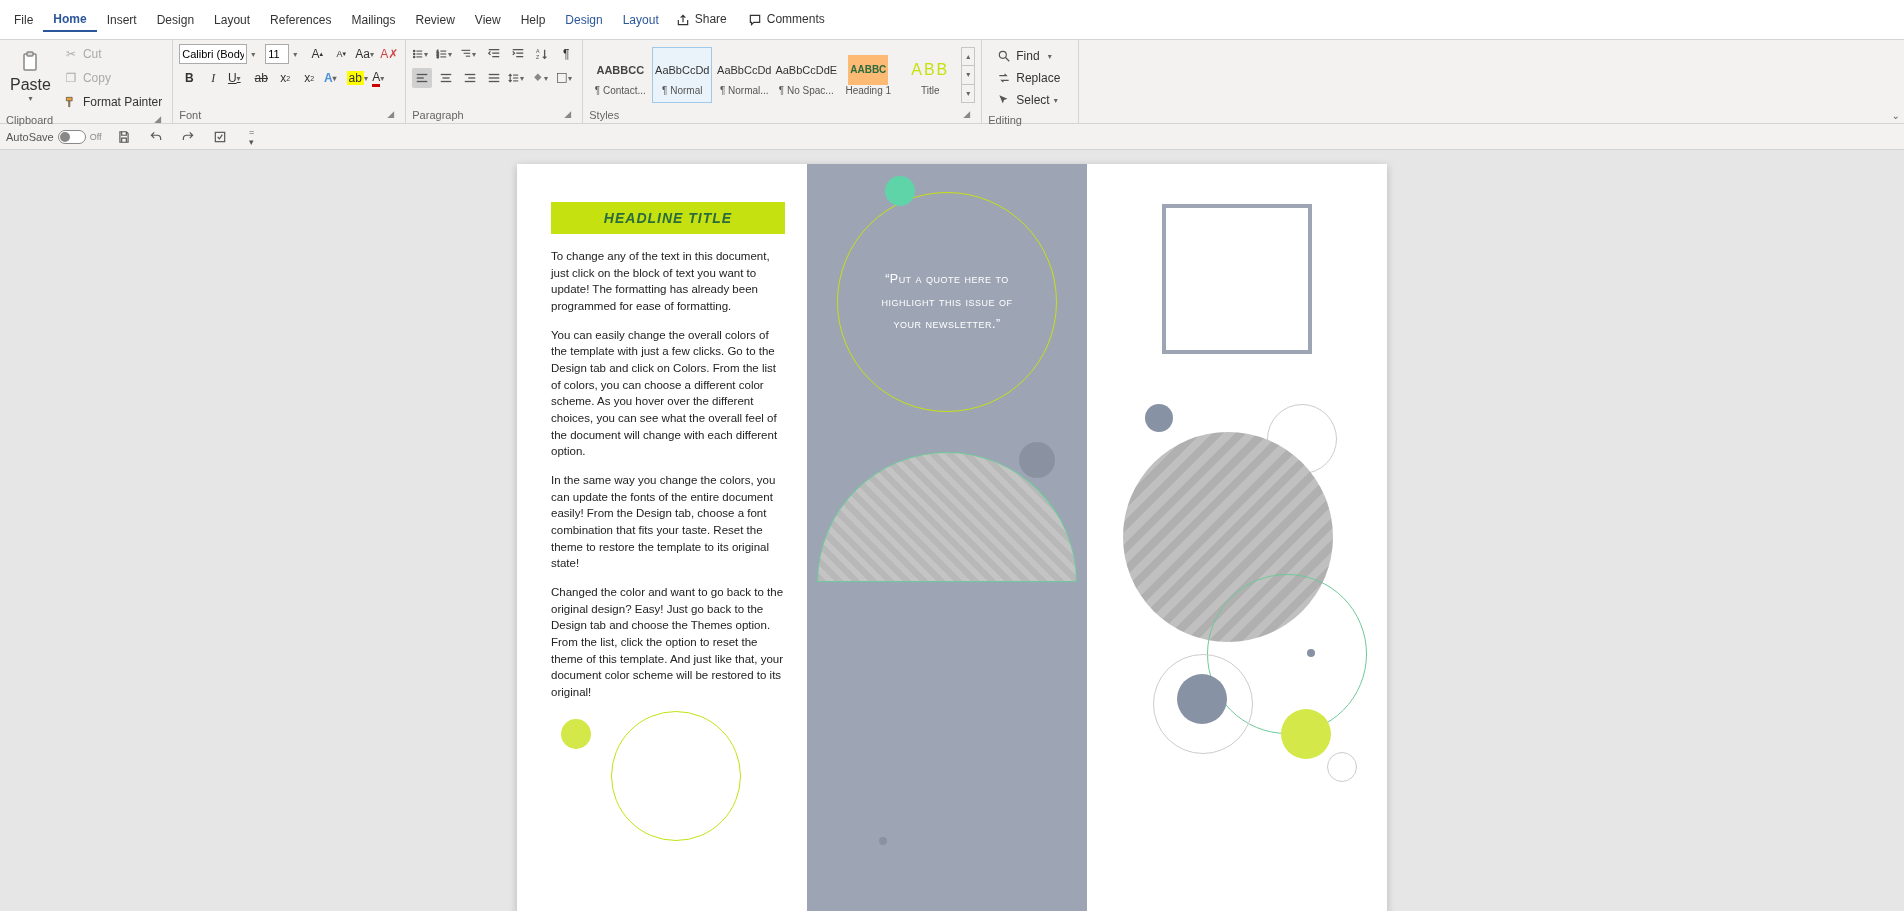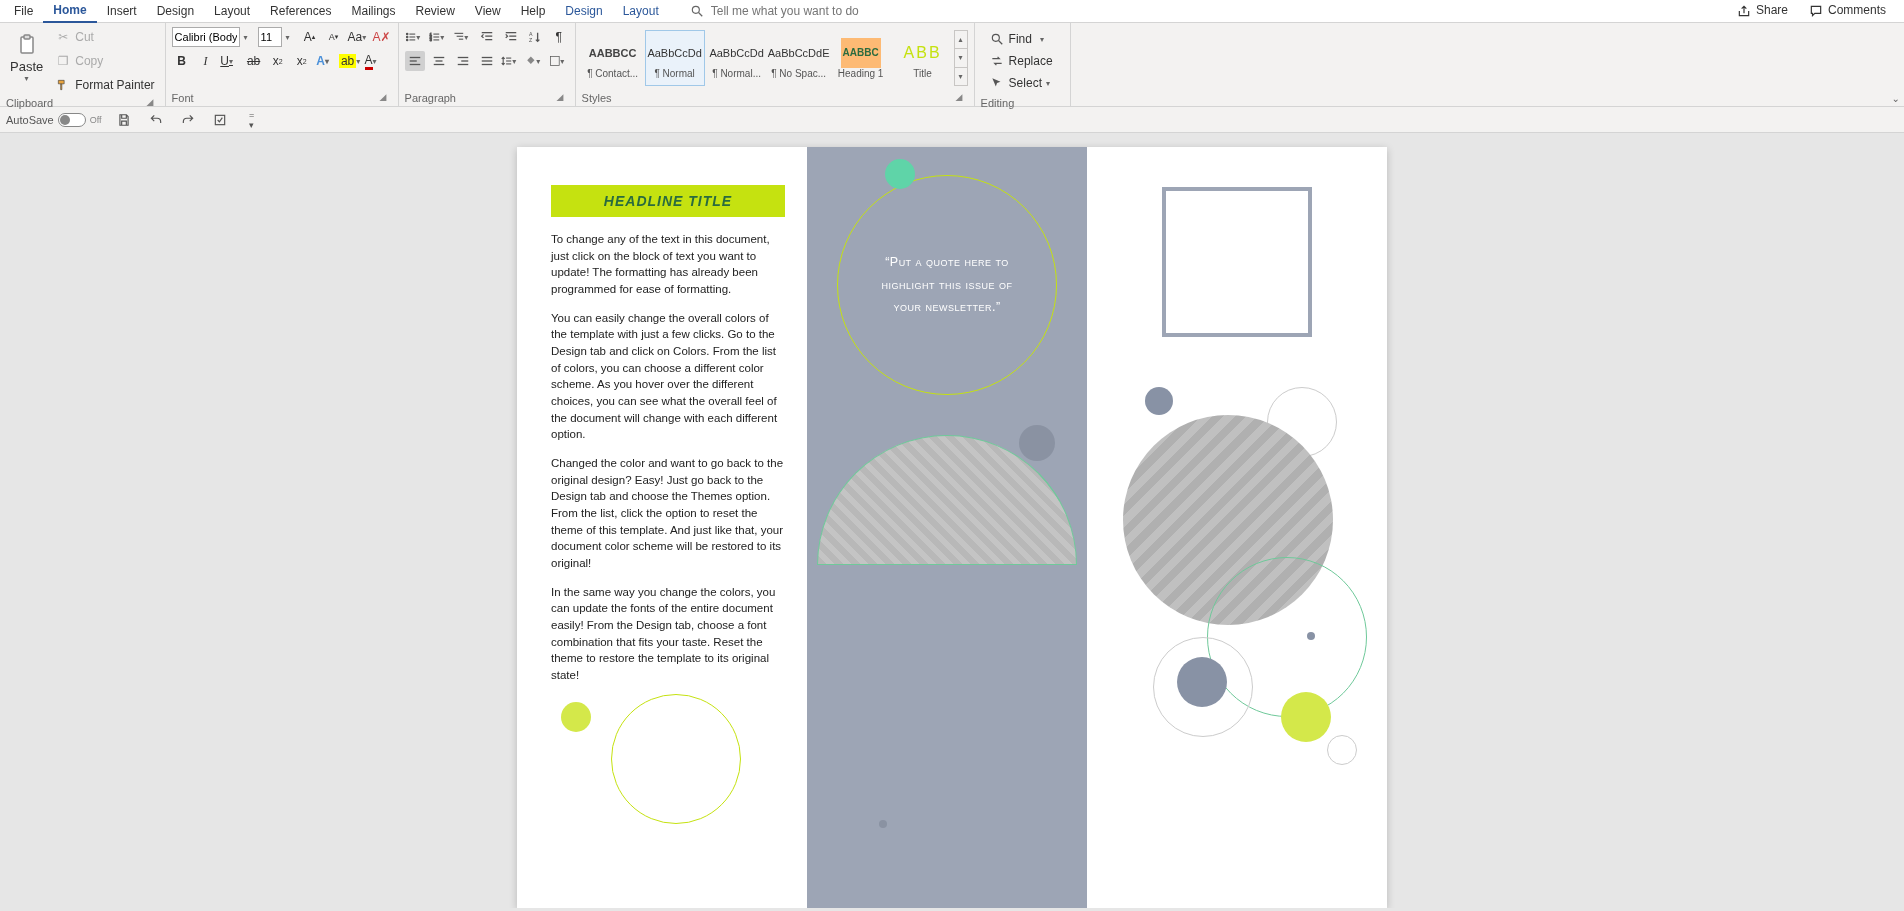--- a/index.html
+++ b/index.html
@@ -1,19 +1,19 @@
 <!DOCTYPE html>
 <html><head>
 <meta charset="utf-8">
 <style>
 * { margin: 0; padding: 0; box-sizing: border-box; }
 body { font-family: "Segoe UI", Arial, sans-serif; background: #e6e6e6; font-size: 12px; color: #333; overflow: hidden; }
 
 
-.menubar { background: #fff; border-bottom: 1px solid #d4d4d4; display: flex; align-items: center; height: 23px; padding: 0 4px; }
+.menubar { background: #fff; border-bottom: 1px solid #d4d4d4; display: flex; align-items: center; height: 40px; padding: 0 4px; }
 .menubar .tab { padding: 4px 10px; cursor: pointer; color: #333; }
 .menubar .tab.active { color: #2b579a; border-bottom: 2px solid #2b579a; font-weight: 600; }
 .menubar .tab.design2 { color: #2b579a; }
 .menubar .tab.layout2 { color: #2b579a; }
 .menubar .tellme { display: flex; align-items: center; gap: 6px; margin-left: 20px; flex: 1; }
 .menubar .tellme input { border: none; outline: none; font-size: 12px; color: #666; width: 300px; }
 .menubar .right-actions { display: flex; gap: 8px; padding-right: 8px; }
 .menubar .right-actions .act { display: flex; align-items: flex-start; gap: 4px; padding: 2px 6px; cursor: pointer; color: #333; }
 
 
@@ -23,21 +23,21 @@
 .group-row { display: flex; align-items: center; gap: 4px; }
 .group-label { text-align: left; font-size: 11px; color: #666; padding-top: 2px; position: relative; }
 .group-label .launcher { position: absolute; right: 0; bottom: 0; width: 12px; height: 12px; font-size: 9px; color: #888; cursor: pointer; }
 
 .ribbon-btn { display: flex; align-items: center; gap: 4px; padding: 2px 4px; cursor: pointer; border-radius: 2px; }
 .ribbon-btn.disabled { color: #aaa; }
 .icon-box { width: 16px; height: 16px; display: inline-flex; align-items: center; justify-content: center; font-size: 12px; }
 
 .paste-big { display: flex; flex-direction: column; align-items: center; padding: 4px; cursor: pointer; }
 .paste-big .icon-box { width: 28px; height: 28px; font-size: 20px; }
-.paste-big .lbl { font-size: 13px; }
+.paste-big .lbl { font-size: 16px; }
 
 .font-input { border: 1px solid #ababab; background: #fff; font-size: 11px; padding: 1px 2px; height: 20px; }
 .font-name { width: 68px; }
 .font-size { width: 24px; }
 .dd { width: 10px; font-size: 8px; color: #666; cursor: pointer; }
 
 .toggle-btn { width: 20px; height: 20px; display: inline-flex; align-items: center; justify-content: center; cursor: pointer; border-radius: 2px; }
 .bold { font-weight: bold; }
 .italic { font-style: italic; font-family: Georgia; }
 .underline { text-decoration: underline; }
@@ -113,29 +113,20 @@
   <div class="tab">Insert</div>
   <div class="tab">Design</div>
   <div class="tab">Layout</div>
   <div class="tab">References</div>
   <div class="tab">Mailings</div>
   <div class="tab">Review</div>
   <div class="tab">View</div>
   <div class="tab">Help</div>
   <div class="tab design2">Design</div>
   <div class="tab layout2">Layout</div>
-  <div class="tellme">
-    <span class="icon-box">
-      <svg class="ic" viewBox="0 0 24 24" fill="none" stroke="#666" stroke-width="2">
-          <circle cx="10" cy="10" r="6"></circle>
-          <line x1="15" y1="15" x2="21" y2="21"></line>
-        </svg>
-    </span>
-    <input type="text" placeholder="Tell me what you want to do" style="">
-  </div>
   <div class="right-actions">
     <div class="act">
       <span class="icon-box">
         <svg class="ic" viewBox="0 0 24 24" fill="none" stroke="#333" stroke-width="2">
             <path d="M4 12v8h16v-8M12 4v12M8 8l4-4 4 4"></path>
           </svg>
       </span>
       <span>Share</span>
     </div>
     <div class="act">
@@ -450,22 +441,22 @@
 </div>
 
 <div class="doc-area">
   <div class="page">
 
     <div class="col-left">
       <div class="headline">HEADLINE TITLE</div>
       <div class="body-text">
         <p>To change any of the text in this document, just click on the block of text you want to update! The formatting has already been programmed for ease of formatting.</p>
         <p>You can easily change the overall colors of the template with just a few clicks.  Go to the Design tab and click on Colors.  From the list of colors, you can choose a different color scheme. As you hover over the different choices, you can see what the overall feel of the document will change with each different option.</p>
+        <p>In the same way you change the colors, you can update the fonts of the entire document easily! From the Design tab, choose a font combination that fits your taste.  Reset the theme to restore the template to its original state!</p>
         <p>Changed the color and want to go back to the original design?  Easy!  Just go back to the Design tab and choose the Themes option. From the list, click the option to reset the theme of this template.  And just like that, your document color scheme will be restored to its original!</p>
-        <p>In the same way you change the colors, you can update the fonts of the entire document easily! From the Design tab, choose a font combination that fits your taste.  Reset the theme to restore the template to its original state!</p>
       </div>
       <div class="deco">
         <div class="small-c"></div>
         <div class="big-c"></div>
       </div>
     </div>
 
     <div class="col-mid">
       <div class="top-dot"></div>
       <div class="quote-circle">

